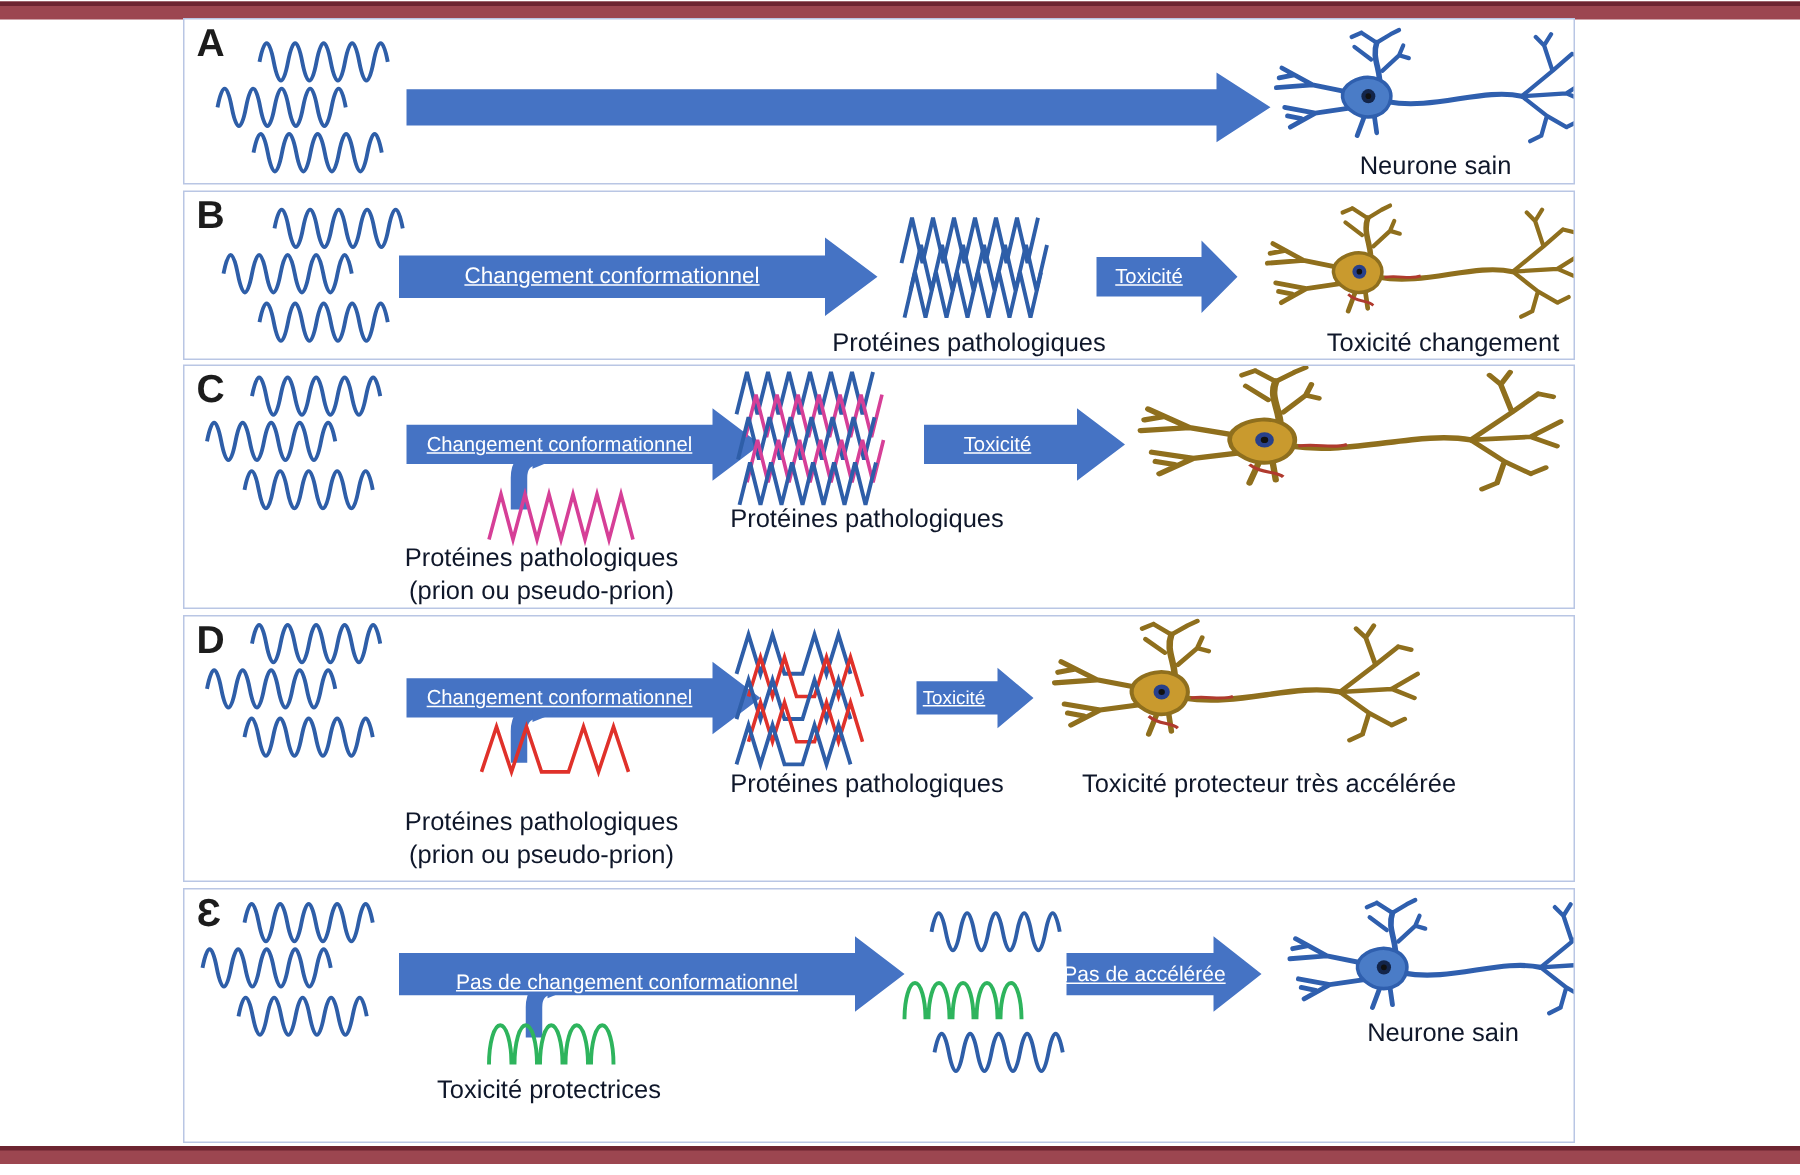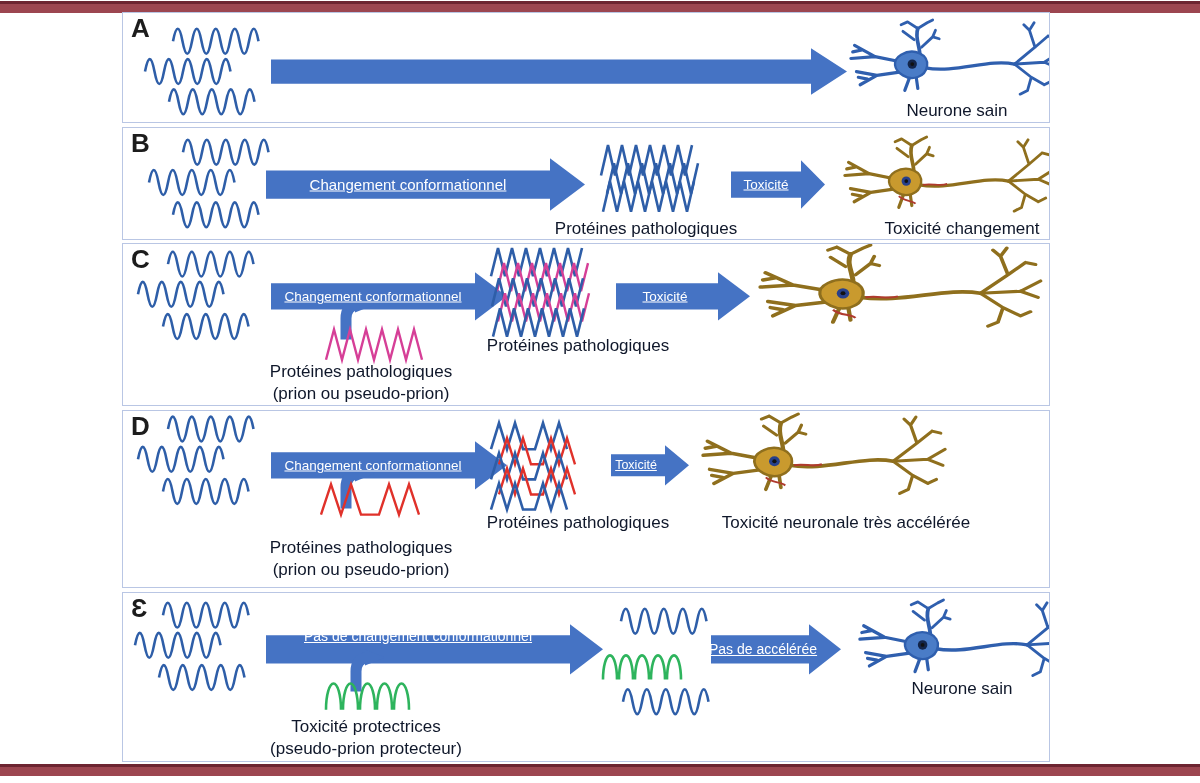--- a/index.html
+++ b/index.html
@@ -160,21 +160,21 @@
       <g class="neuron-gold" transform="translate(578,2) scale(1.08,1.0)">
         <use href="#neuron"></use>
       </g>
     </svg>
     <div class="letter">D</div>
     <div class="alab f13" style="left:250px;top:54px">Changement conformationnel</div>
     <div class="cap" style="left:238px;top:127px">Protéines pathologiques</div>
     <div class="cap" style="left:238px;top:149px">(prion ou pseudo-prion)</div>
     <div class="cap" style="left:455px;top:102px">Protéines pathologiques</div>
     <div class="alab f12" style="left:513px;top:54px">Toxicité</div>
-    <div class="cap" style="left:723px;top:102px">Toxicité neuronale très accélérée</div>
+    <div class="cap" style="left:723px;top:102px">Toxicité protecteur très accélérée</div>
   </div>
 
   <div class="panel panel-e">
     <svg class="layer" viewBox="0 0 926 167" preserveAspectRatio="none">
       <g>
         <path class="st-blue" d="M 40 22 Q 44.8 -2.7 49.5 22 Q 54.3 46.7 59.0 22 Q 63.8 -2.7 68.5 22 Q 73.3 46.7 78.0 22 Q 82.8 -2.7 87.5 22 Q 92.3 46.7 97.0 22 Q 101.8 -2.7 106.5 22 Q 111.3 46.7 116.0 22 Q 120.8 -2.7 125.5 22"></path>
         <path class="st-blue" d="M 12 52 Q 16.8 27.3 21.5 52 Q 26.3 76.7 31.0 52 Q 35.8 27.3 40.5 52 Q 45.3 76.7 50.0 52 Q 54.8 27.3 59.5 52 Q 64.3 76.7 69.0 52 Q 73.8 27.3 78.5 52 Q 83.3 76.7 88.0 52 Q 92.8 27.3 97.5 52"></path>
         <path class="st-blue" d="M 36 84 Q 40.8 59.3 45.5 84 Q 50.3 108.7 55.0 84 Q 59.8 59.3 64.5 84 Q 69.3 108.7 74.0 84 Q 78.8 59.3 83.5 84 Q 88.3 108.7 93.0 84 Q 97.8 59.3 102.5 84 Q 107.3 108.7 112.0 84 Q 116.8 59.3 121.5 84"></path>
       </g>
       <path class="arr" d="M 143 42 L 447 42 L 447 31 L 480 56 L 447 81 L 447 70 L 143 70 Z"></path>
@@ -187,20 +187,19 @@
         <path class="st-blue" d="M 498 28 Q 502.8 3.3 507.5 28 Q 512.3 52.7 517.0 28 Q 521.8 3.3 526.5 28 Q 531.3 52.7 536.0 28 Q 540.8 3.3 545.5 28 Q 550.3 52.7 555.0 28 Q 559.8 3.3 564.5 28 Q 569.3 52.7 574.0 28 Q 578.8 3.3 583.5 28"></path>
         <path class="st-green" d="M 480 86 a 7 24 0 0 1 14 0 m 2 0 a 7 24 0 0 1 14 0 m 2 0 a 7 24 0 0 1 14 0 m 2 0 a 7 24 0 0 1 14 0 m 2 0 a 7 24 0 0 1 14 0"></path>
         <path class="st-blue" d="M 500 108 Q 504.8 83.3 509.5 108 Q 514.3 132.7 519.0 108 Q 523.8 83.3 528.5 108 Q 533.3 132.7 538.0 108 Q 542.8 83.3 547.5 108 Q 552.3 132.7 557.0 108 Q 561.8 83.3 566.5 108 Q 571.3 132.7 576.0 108 Q 580.8 83.3 585.5 108"></path>
       </g>
       <path class="arr" d="M 588 42 L 686 42 L 686 31 L 718 56 L 686 81 L 686 70 L 588 70 Z"></path>
       <g class="neuron-blue" transform="translate(735,6) scale(0.95)">
         <use href="#neuron"></use>
       </g>
     </svg>
     <div class="letter">Ɛ</div>
-    <div class="alab f14" style="left:295px;top:43px">Pas de changement conformationnel</div>
+    <div class="alab f14" style="left:295px;top:61px">Pas de changement conformationnel</div>
     <div class="cap" style="left:243px;top:124px">Toxicité protectrices</div>
-    <div class="cap" style="left:243px;top:146px">(pseudo-prion protecteur)</div>
     <div class="alab f14" style="left:640px;top:56px">Pas de accélérée</div>
     <div class="cap" style="left:839px;top:86px">Neurone sain</div>
   </div>
 
 </div>
 
 </body></html>

